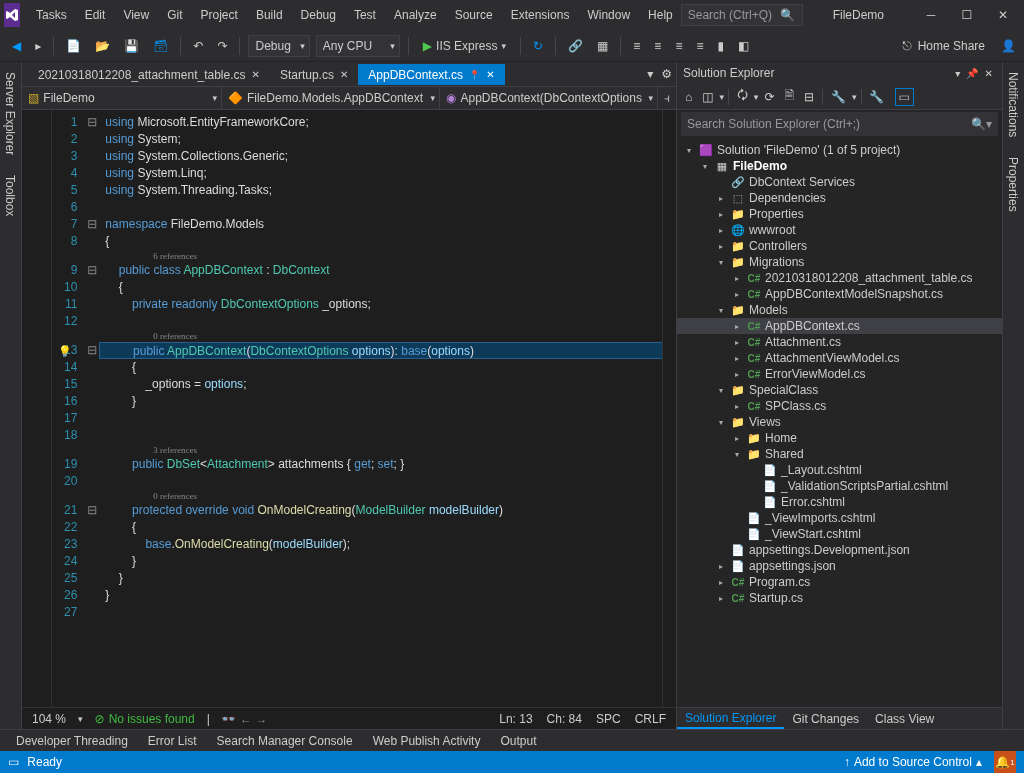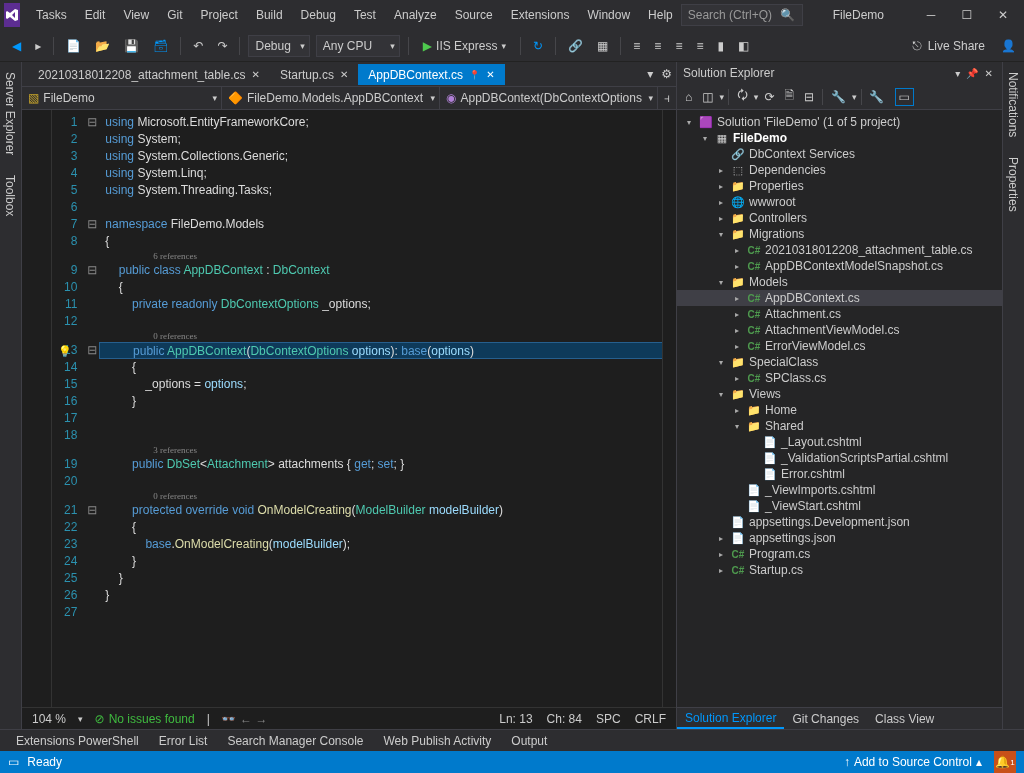--- a/index.html
+++ b/index.html
@@ -144,21 +144,21 @@
   <span class="tb-btn">▦</span>
   <span class="tb-sep"></span>
   <span class="tb-btn">≡</span>
   <span class="tb-btn">≡</span>
   <span class="tb-btn">≡</span>
   <span class="tb-btn">≡</span>
   <span class="tb-btn">▮</span>
   <span class="tb-btn">◧</span>
   <div class="liveshare">
       <span>⎋</span>
-      <span>Live Share</span>
+      <span>Home Share</span>
       <span style="margin-left:10px">👤</span>
     </div>
 </div>
 
 <div class="main">
   <div class="left-tabs" id="left-tabs">
       <div class="left-tab">Server Explorer</div>
       <div class="left-tab">Toolbox</div>
     </div>
 
@@ -303,20 +303,25 @@
       <span class="ib">⟳</span>
       <span class="ib">🗎</span>
       <span class="ib">⊟</span>
       <span class="sep"></span>
       <span class="ib">🔧</span>
       <span style="font-size:9px">▾</span>
       <span class="sep"></span>
       <span class="ib">🔧</span>
       <span class="ib wrench-box">▭</span>
     </div>
+    <div class="sol-search">
+      <span>Search Solution Explorer (Ctrl+;)</span>
+        <span class="spacer"></span>
+        <span>🔍▾</span>
+    </div>
     <div class="tree" id="sol-tree">
         <div class="tree-item" style="padding-left: 6px;">
           <span class="expander">▾</span>
           <span class="tree-icon">🟪</span>
           <span>Solution 'FileDemo' (1 of 5 project)</span>
         </div>
         <div class="tree-item" style="padding-left: 22px;">
           <span class="expander">▾</span>
           <span class="tree-icon">▦</span>
           <span class="bold">FileDemo</span>
@@ -464,21 +469,21 @@
       </div>
   </div>
 
   <div class="right-tabs" id="right-tabs">
       <div class="right-tab">Notifications</div>
       <div class="right-tab">Properties</div>
     </div>
 </div>
 
 <div class="bottom-tabs" id="bottom-tabs">
-    <div class="bot-tab">Extensions PowerShell</div>
+    <div class="bot-tab">Developer Threading</div>
     <div class="bot-tab">Error List</div>
     <div class="bot-tab">Search Manager Console</div>
     <div class="bot-tab">Web Publish Activity</div>
     <div class="bot-tab">Output</div>
   </div>
 
 <div class="statusbar">
   <span>▭</span>
   <span class="sb-item">Ready</span>
   <span class="spacer"></span>

